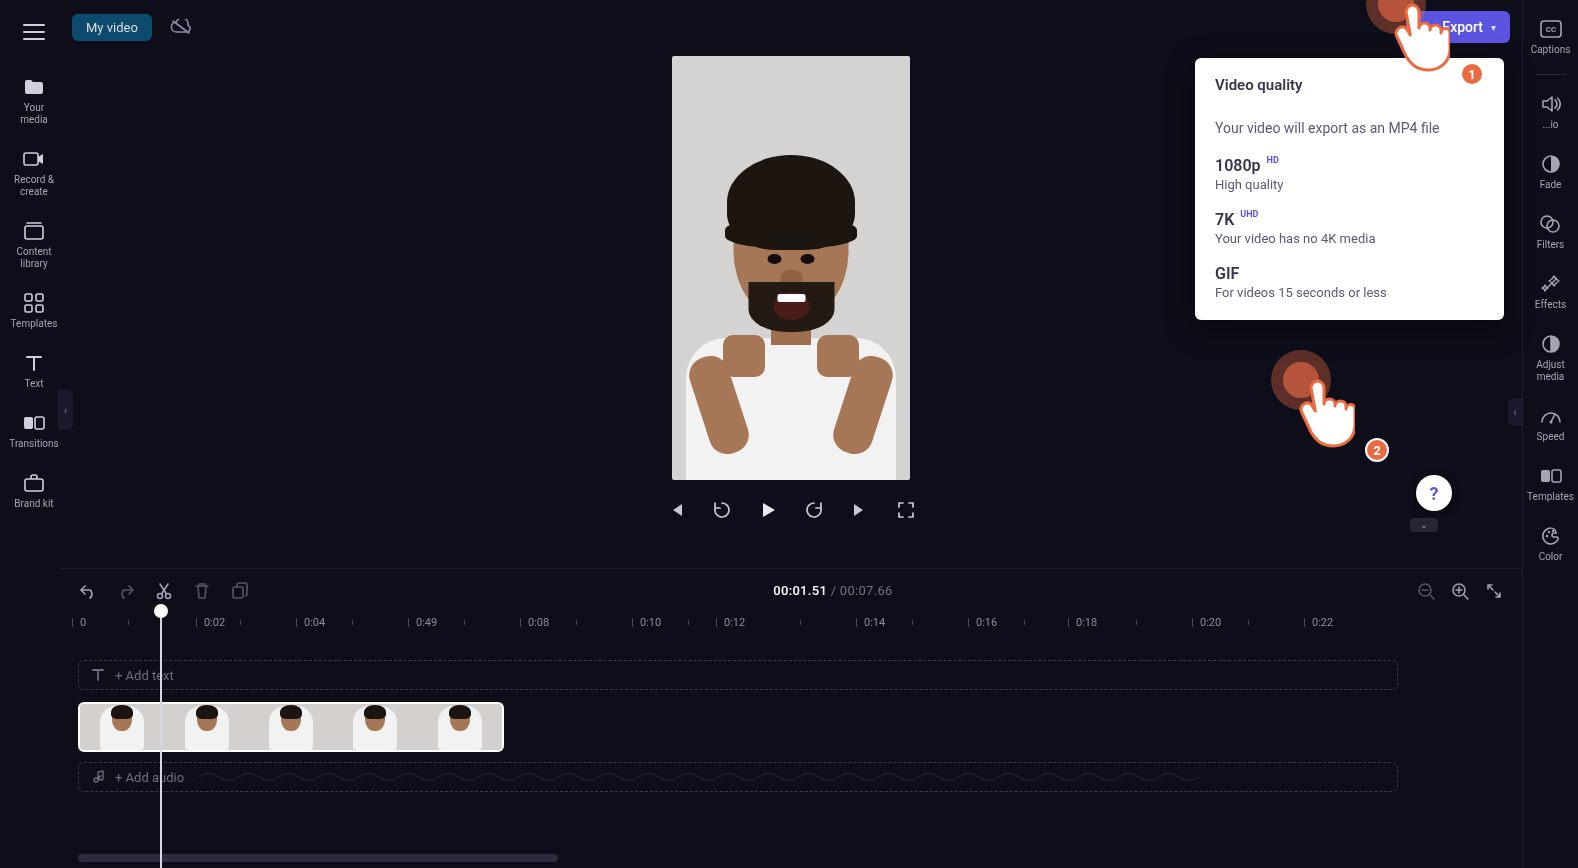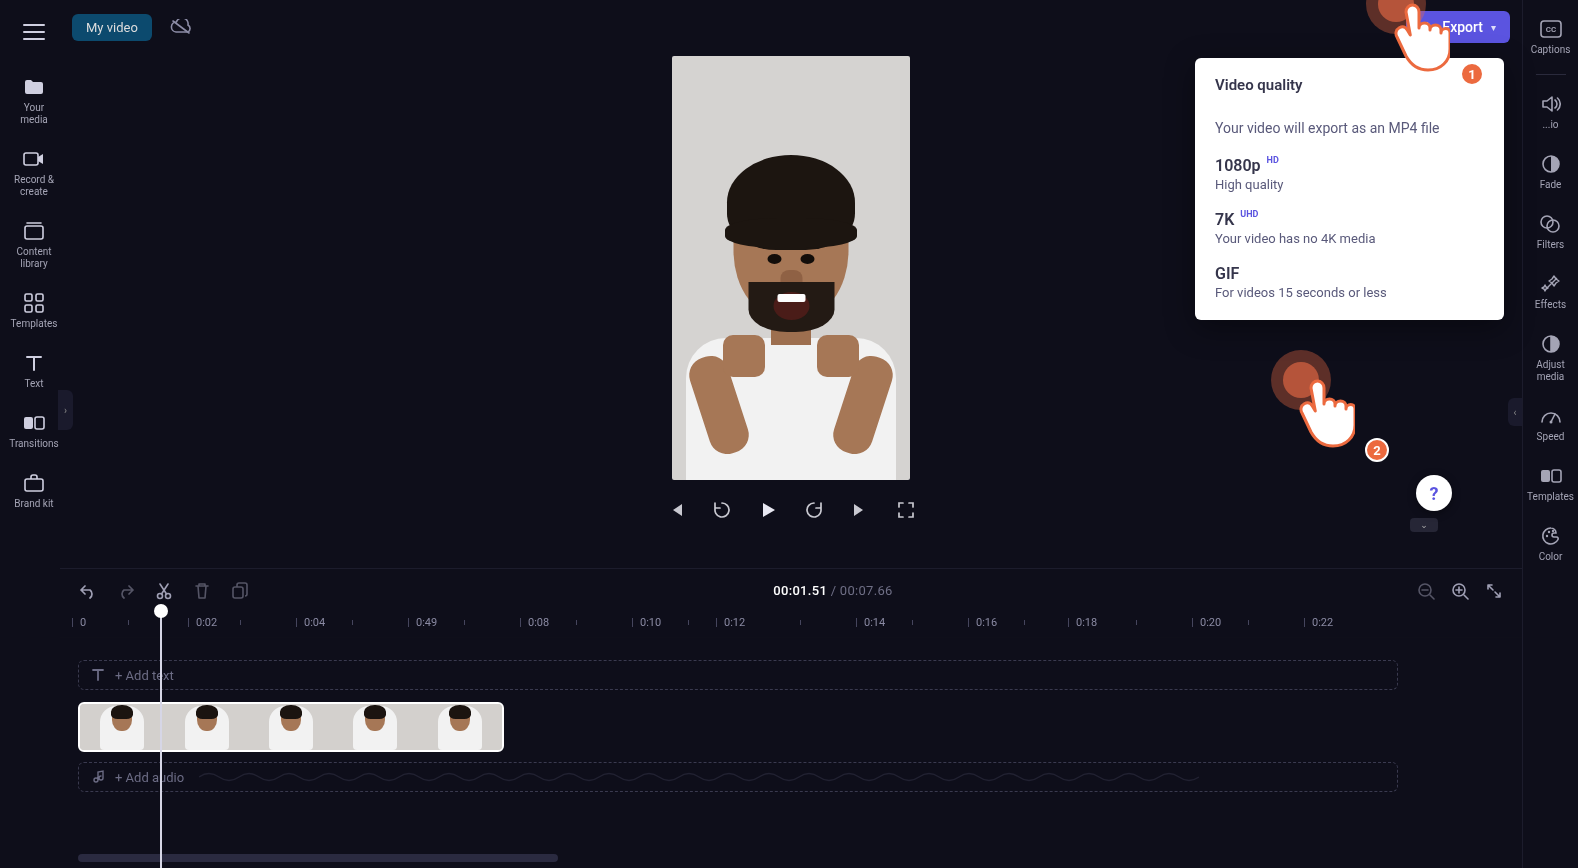--- a/index.html
+++ b/index.html
@@ -360,21 +360,21 @@
             <svg width="18" height="18" viewBox="0 0 18 18">
               <path d="M3 3l5 5M3 3v4M3 3h4M15 15l-5-5M15 15v-4M15 15h-4" fill="none" stroke="#a0a0b5" stroke-width="1.6" stroke-linecap="round"></path>
             </svg>
           </span>
       </div>
     </div>
 
     <div class="ruler">
       <span class="tick" style="left:20px">0</span>
       <span class="tick minor" style="left:76px"></span>
-      <span class="tick" style="left:136px">0:02</span>
+      <span class="tick" style="left:144px">0:02</span>
       <span class="tick minor" style="left:188px"></span>
       <span class="tick" style="left:244px">0:04</span>
       <span class="tick minor" style="left:300px"></span>
       <span class="tick" style="left:356px">0:49</span>
       <span class="tick minor" style="left:412px"></span>
       <span class="tick" style="left:468px">0:08</span>
       <span class="tick minor" style="left:524px"></span>
       <span class="tick" style="left:580px">0:10</span>
       <span class="tick minor" style="left:636px"></span>
       <span class="tick" style="left:664px">0:12</span>

